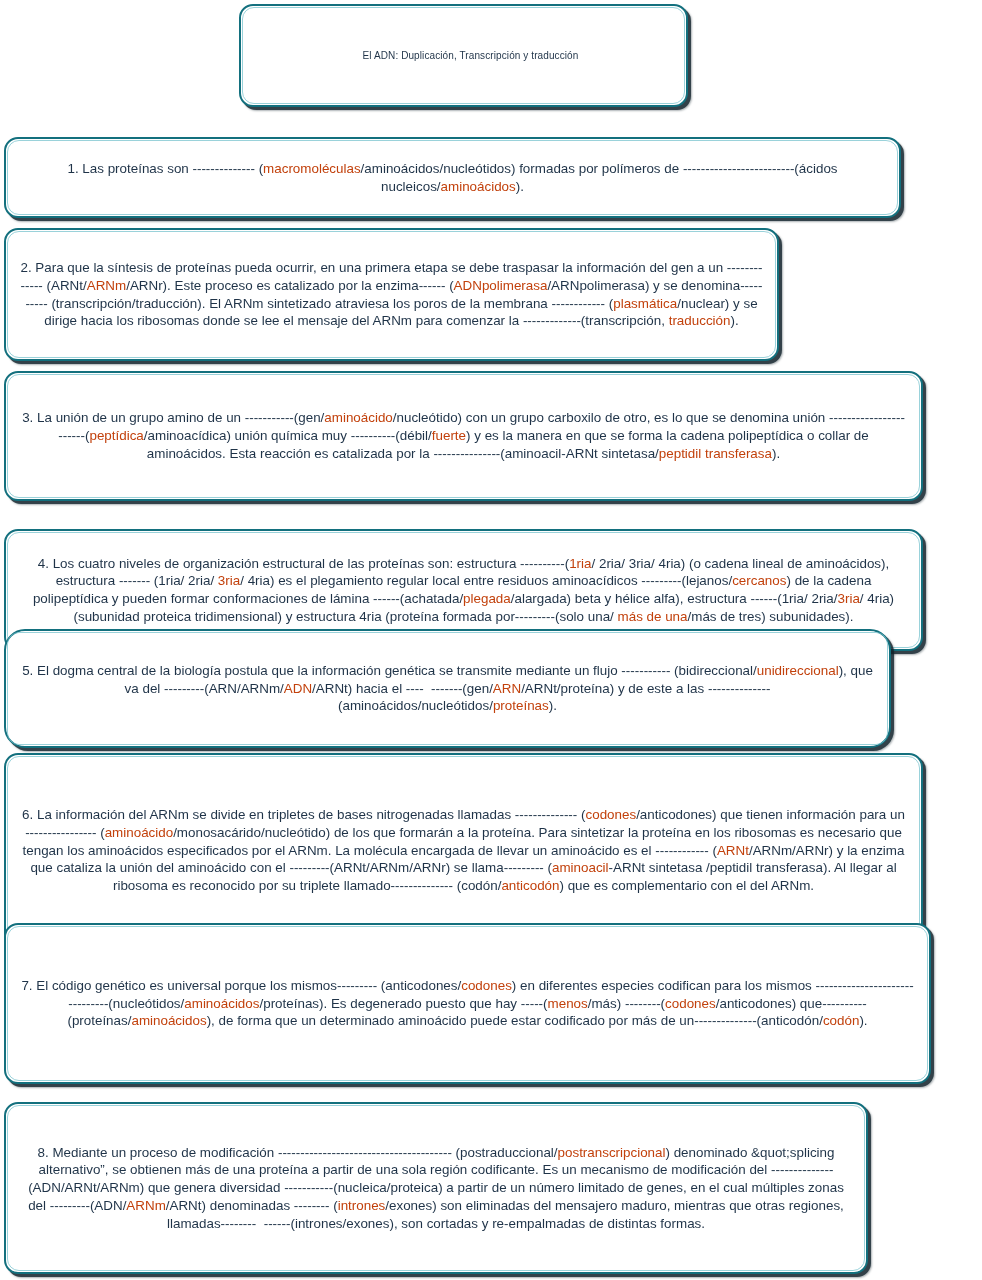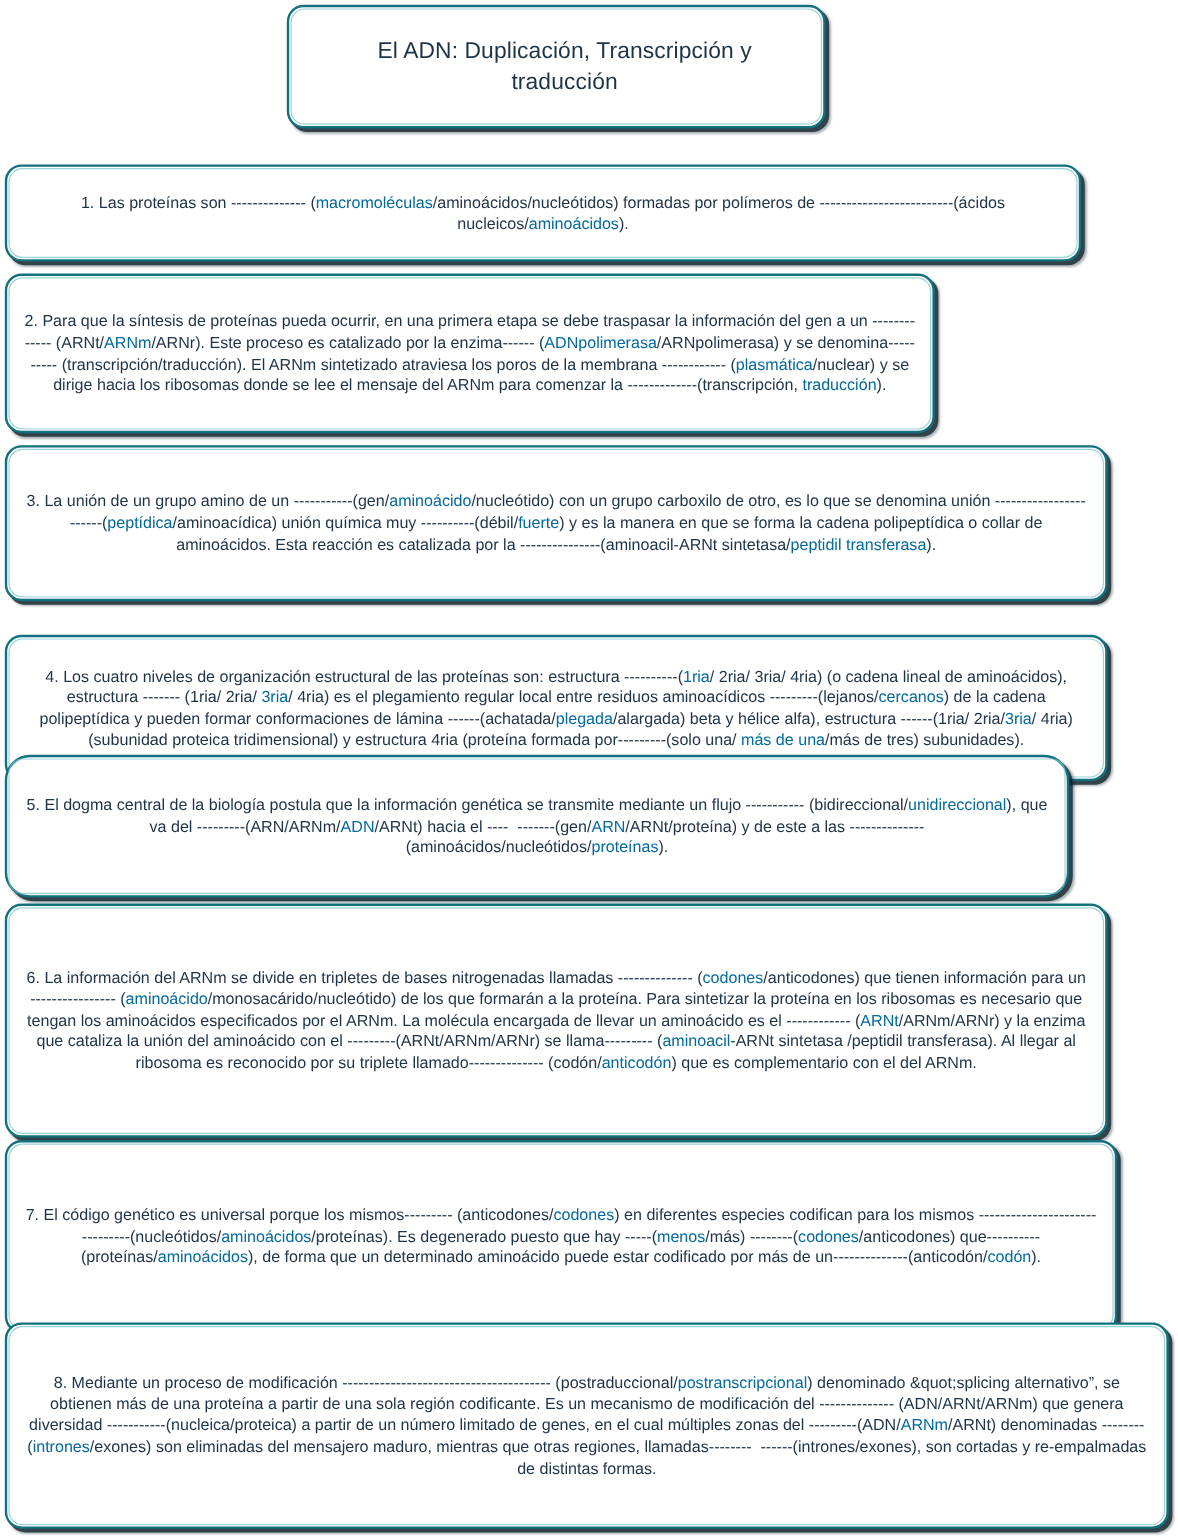--- a/index.html
+++ b/index.html
@@ -51,38 +51,38 @@
     text-align: center;
     line-height: 1.32;
     font-size: 13.4px;
     padding: 4px 14px;
     width: 100%;
     box-sizing: border-box;
     white-space: pre-wrap;
   }
 
   .title-box .box-text {
-    font-size: 19px;
+    font-size: 10px;
     letter-spacing: 0.1px;
     padding-left: 28px;
   }
 
   
-  .ans { color: #0369a1; }
+  .ans { color: #c2410c; }
 
   
   #box-title { left: 239px;  top: 4px;    width: 449px; height: 103px; }
   #box-1     { left: 4px;    top: 137px;  width: 897px; height: 81px;  }
   #box-2     { left: 4px;    top: 228px;  width: 775px; height: 133px; }
   #box-3     { left: 4px;    top: 371px;  width: 919px; height: 130px; }
   #box-4     { left: 4px;    top: 487px;  width: 919px; height: 122px; margin-top: 42px; }
   #box-5     { left: 4px;    top: 629px;  width: 887px; height: 119px; border-radius: 21px; }
   #box-6     { left: 4px;    top: 753px;  width: 919px; height: 195px; }
-  #box-7     { left: 4px;    top: 923px;  width: 927px; height: 161px; margin-top: 27px; }
-  #box-8     { left: 4px;    top: 1102px; width: 970px; height: 172px; align-items: center; }
+  #box-7     { left: 4px;    top: 923px;  width: 927px; height: 161px; }
+  #box-8     { left: 4px;    top: 1102px; width: 864px; height: 172px; align-items: center; }
 </style>
 </head>
 <body>
 
 <div class="canvas">
 
   <div class="box title-box" id="box-title">
     <div class="box-text">El ADN: Duplicación, Transcripción y traducción</div>
   </div>
 

